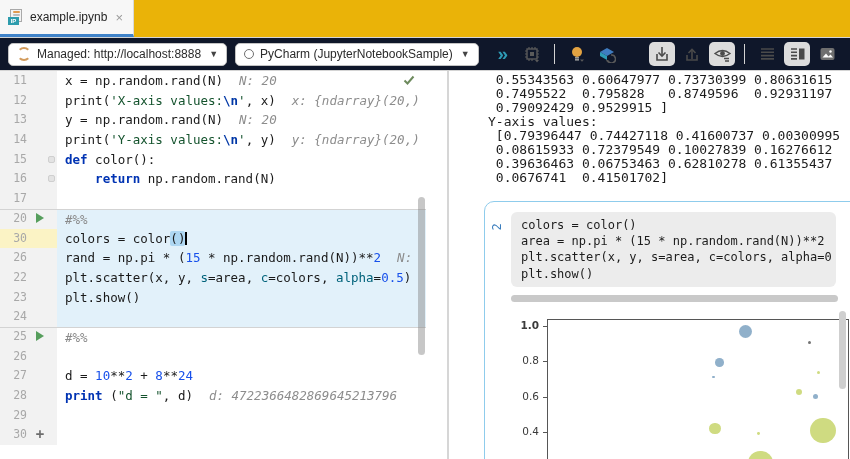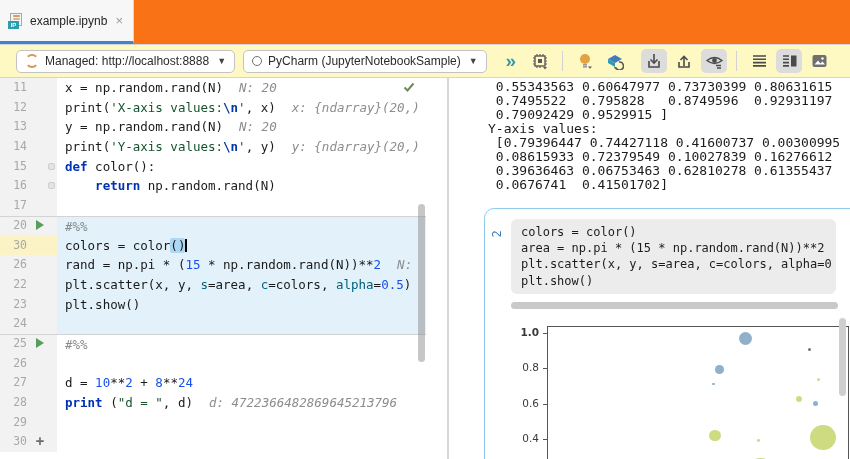--- a/index.html
+++ b/index.html
@@ -1,33 +1,33 @@
 <!DOCTYPE html>
 <html><head>
 <meta charset="utf-8">
 <style>
   * { margin:0; padding:0; box-sizing:border-box; }
   html,body { width:850px; height:459px; overflow:hidden; }
   body { font-family:"Liberation Sans", sans-serif; background:#fff; }
   .app { position:relative; width:850px; height:459px; overflow:hidden; background:#fff; }
 
   
-  .tabbar { height:45px; background:#f97316; border-bottom:1px solid #d4d4d4; display:flex; align-items:stretch; }
+  .tabbar { height:38px; background:#eab308; border-bottom:1px solid #d4d4d4; display:flex; align-items:stretch; }
   .tab { display:flex; align-items:center; gap:6px; padding:0 10px 0 8px; background:#f7f7f7;
          border-right:1px solid #d9d9d9; border-bottom:3px solid #4083c9; font-size:12px; color:#262626; }
   .tab .close { color:#9a9a9a; font-size:13px; margin-left:2px; cursor:pointer; }
   .nbicon { width:16px; height:16px; position:relative; display:inline-block; }
   .nbicon .doc { position:absolute; left:2px; top:0; width:12px; height:13px; background:#f3f3f3; border:1px solid #a9a9a9; }
   .nbicon .squig { position:absolute; left:5px; top:2px; width:7px; height:2px; background:#e09a4e; border-radius:1px; }
   .nbicon .squig2 { position:absolute; left:5px; top:5px; width:7px; height:2px; background:#bdbdbd; border-radius:1px; }
   .nbicon .badge { position:absolute; left:0; bottom:0; width:11px; height:8px; background:#2d9cad; color:#fff;
                    font-size:6px; font-weight:bold; line-height:8px; text-align:center; }
 
   
-  .toolbar { height:33px; background:#fef9c3; border-bottom:1px solid #d4d4d4; display:flex; align-items:center; padding:0 16px; }
+  .toolbar { height:33px; background:#0f172a; border-bottom:1px solid #d4d4d4; display:flex; align-items:center; padding:0 8px; }
   .dd { display:flex; align-items:center; gap:6px; height:23px; background:#fff; border:1px solid #c3c3c3;
         border-radius:5px; padding:0 8px; font-size:12px; color:#2b2b2b; margin-right:8px; white-space:nowrap; cursor:pointer; }
   .dd .arrow { font-size:9px; color:#444; margin-left:2px; }
   .managed-ic { width:14px; height:14px; border-radius:50%; border:2px solid #d29b5c; border-left-color:transparent; border-right-color:transparent; display:inline-block; }
   .kernel-ic { width:10px; height:10px; border-radius:50%; border:1.5px solid #6f6f6f; display:inline-block; }
   .tbicon { display:inline-flex; align-items:center; justify-content:center; width:26px; height:24px; margin:0 2px; border-radius:5px; cursor:pointer; }
   .tbicon.pressed { background:#dcdcdc; }
   .tbsep { width:1px; height:20px; background:#d2d2d2; margin:0 7px; }
   .runall { color:#2e9bb5; font-size:19px; font-weight:bold; letter-spacing:-2px; line-height:1; padding-bottom:2px; }
   .pushright { margin-left:auto; }

